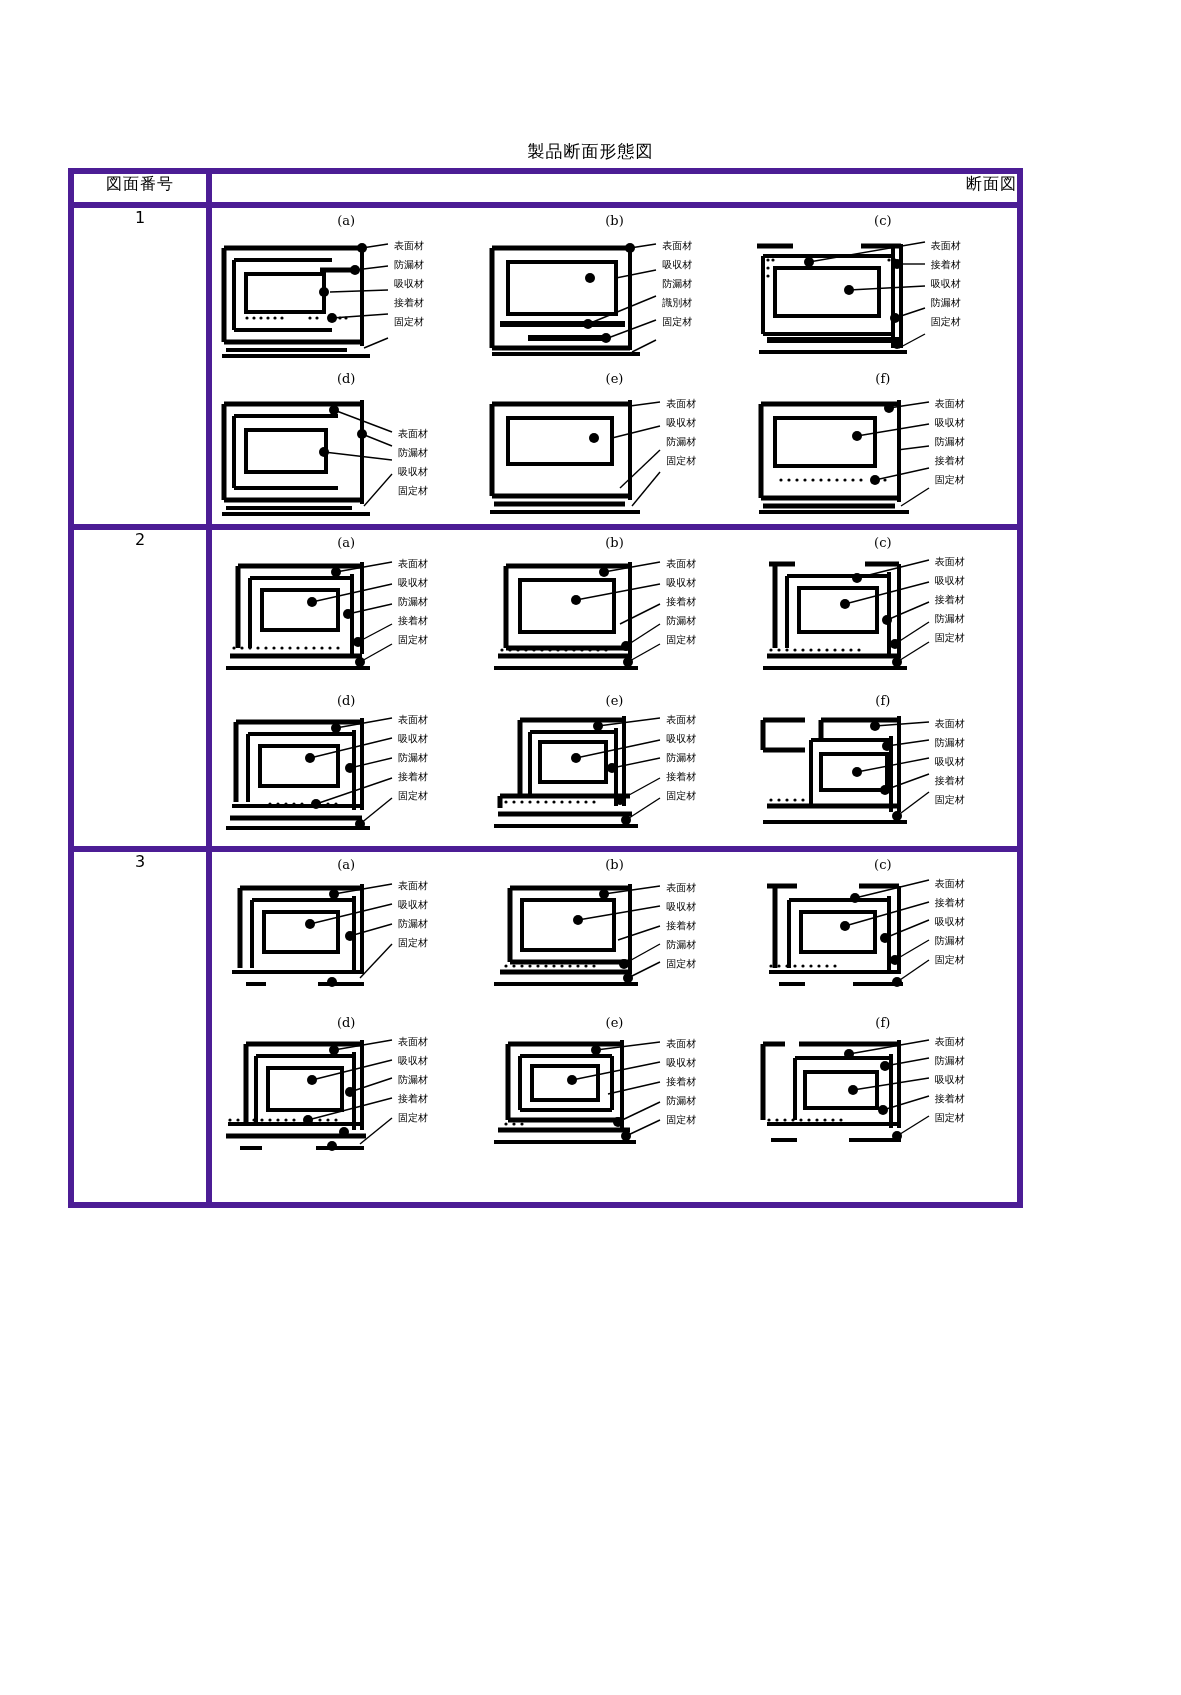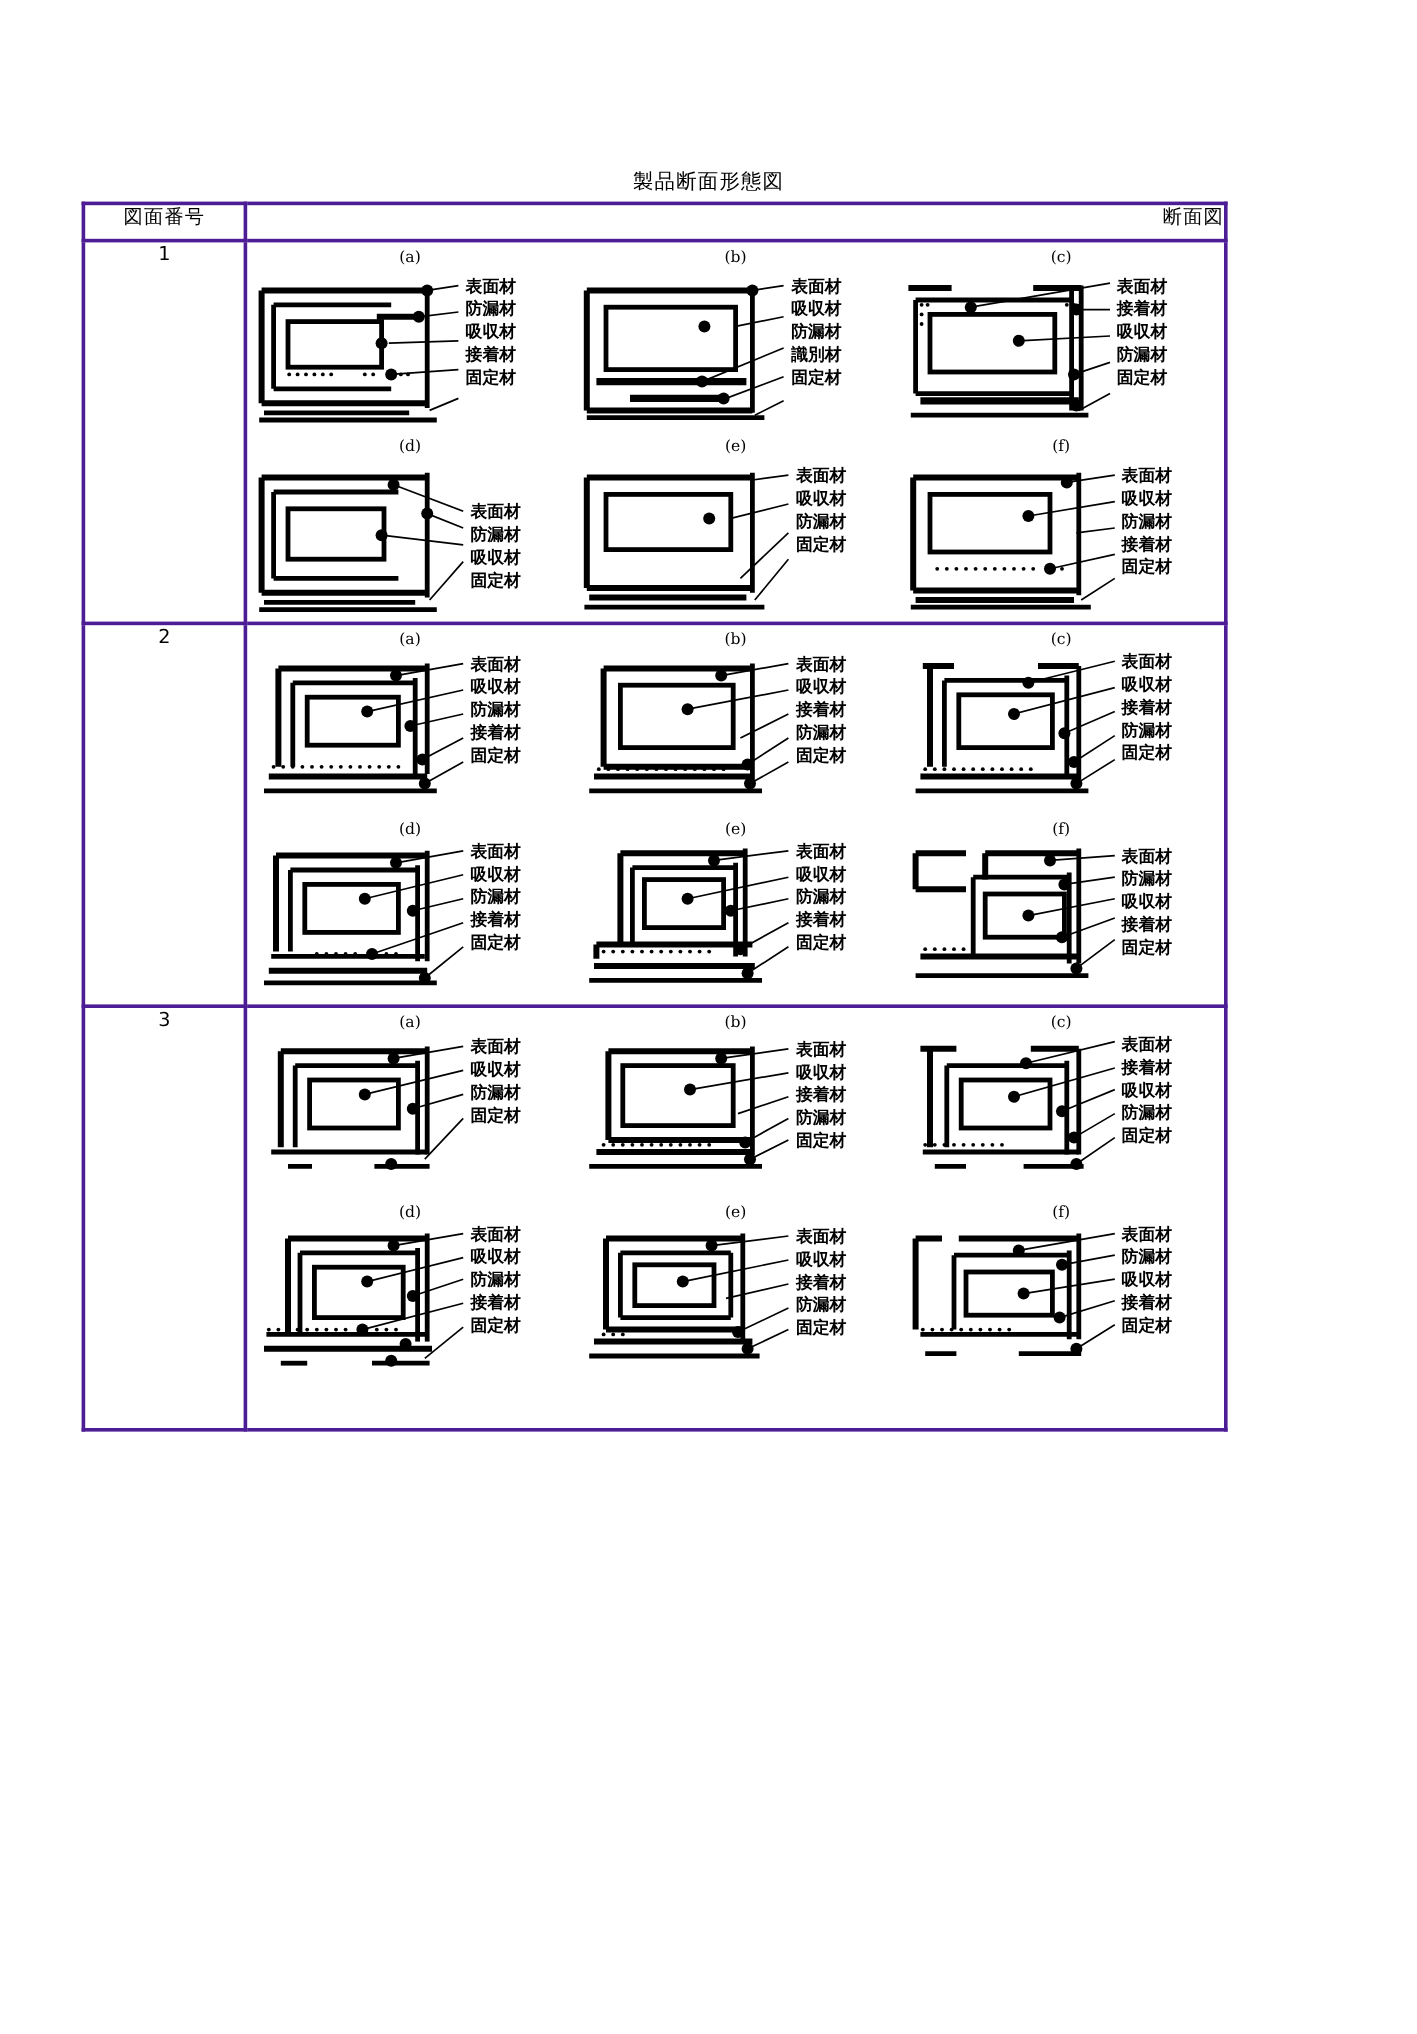--- a/index.html
+++ b/index.html
@@ -25,21 +25,21 @@
     font-family:"DejaVu Sans","Liberation Sans",sans-serif;
   }
   table.main{
     position:absolute;
     left:68px;top:168px;
     width:955px;
     border-collapse:collapse;
     table-layout:fixed;
   }
   table.main th,table.main td{
-    border:3px solid #4c1d95;
+    border:6px solid #4c1d95;
     padding:0;
     vertical-align:top;
   }
   th.h-num{
     width:132px;height:28px;
     font-weight:normal;
     font-size:16px;
     text-align:center;
     vertical-align:middle;
     letter-spacing:1px;
@@ -75,22 +75,22 @@
     height:18px;
     line-height:18px;
   }
   .fig-body{
     position:relative;
     height:130px;
   }
   .fig svg{display:block;}
   .labels{
     position:absolute;
-    font-size:14px;
-    font-weight:bold;
+    font-size:10px;
+    font-weight:normal;
     line-height:1;
     letter-spacing:0px;
     font-family:"DejaVu Sans","Liberation Sans",sans-serif;
   }
   .labels div{height:19px;line-height:19px;white-space:nowrap;}
   .spacer-row{height:34px;}
 </style>
 </head>
 <body>
 

